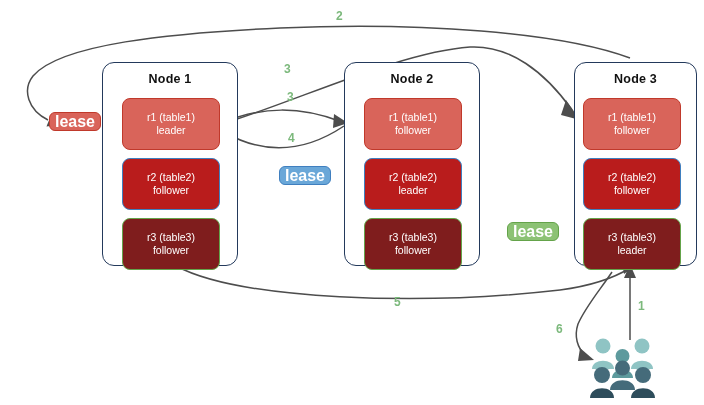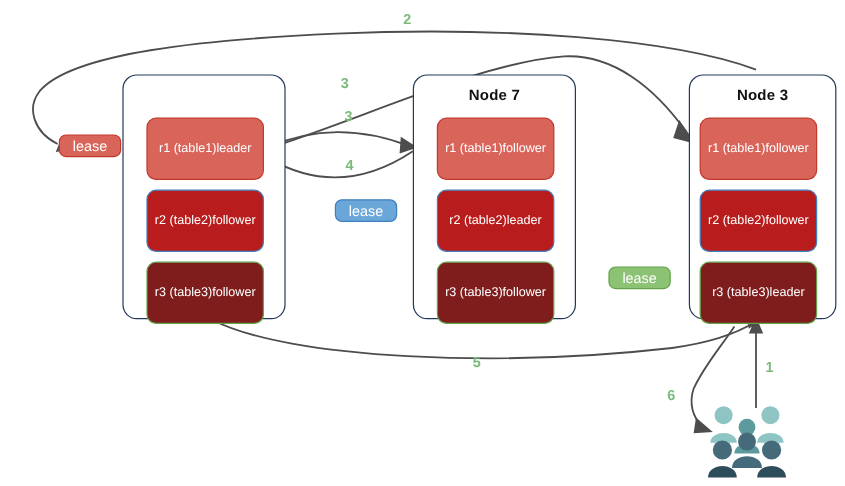--- a/index.html
+++ b/index.html
@@ -33,21 +33,21 @@
     letter-spacing:.2px;
   }
   .replica{
     position:absolute;
     box-sizing:border-box;
     left:19px;
     width:98px;
     height:52px;
     border-radius:8px;
     display:flex;
-    flex-direction:row;
+    flex-direction:column;
     align-items:center;
     justify-content:center;
     color:#ffffff;
     font-size:10.5px;
     line-height:12.6px;
     text-align:center;
     z-index:3;
   }
   .replica .ln{display:block;white-space:nowrap;}
   .r-red{background:#d9645a;border:1.6px solid #c0392b;}
@@ -55,23 +55,24 @@
   .r-green{background:#7f1d1d;border:1.6px solid #64a34a;}
 
   .lease{
     position:absolute;
     box-sizing:border-box;
     border-radius:6px;
     display:flex;
     align-items:center;
     justify-content:center;
     color:#ffffff;
-    font-size:12px;
+    font-size:16px;
     z-index:3;
     height:19px;
+    font-weight:bold;
   }
   .lease-red{background:#d9645a;border:1.6px solid #c0392b;}
   .lease-blue{background:#6aa7d8;border:1.6px solid #3f7fbf;}
   .lease-green{background:#8cc274;border:1.6px solid #64a34a;}
 
   .elabel{
     position:absolute;
     color:#7cb97c;
     font-size:12px;
     font-weight:bold;
@@ -119,36 +120,37 @@
       <polygon class="arrow-head" points="624,278 630,264 636,278"></polygon>
     </g>
 
     <g>
       <path class="edge-path" d="M 612 272 C 600 290, 586 306, 578 324 C 574 336, 577 348, 586 356"></path>
       <polygon class="arrow-head" points="580,348 594,360 578,361"></polygon>
     </g>
   </svg>
 
   <div class="node" id="node1" style="left:102px;top:62px;width:136px;height:204px;">
+    <div class="node-title">Node 1</div>
     <div class="replica r-red" style="top:35px;">
       <span class="ln">r1 (table1)</span>
       <span class="ln">leader</span>
     </div>
     <div class="replica r-blue" style="top:95px;">
       <span class="ln">r2 (table2)</span>
       <span class="ln">follower</span>
     </div>
     <div class="replica r-green" style="top:155px;">
       <span class="ln">r3 (table3)</span>
       <span class="ln">follower</span>
     </div>
   </div>
 
   <div class="node" id="node2" style="left:344px;top:62px;width:136px;height:204px;">
-    <div class="node-title">Node 7</div>
+    <div class="node-title">Node 2</div>
     <div class="replica r-red" style="top:35px;">
       <span class="ln">r1 (table1)</span>
       <span class="ln">follower</span>
     </div>
     <div class="replica r-blue" style="top:95px;">
       <span class="ln">r2 (table2)</span>
       <span class="ln">leader</span>
     </div>
     <div class="replica r-green" style="top:155px;">
       <span class="ln">r3 (table3)</span>

